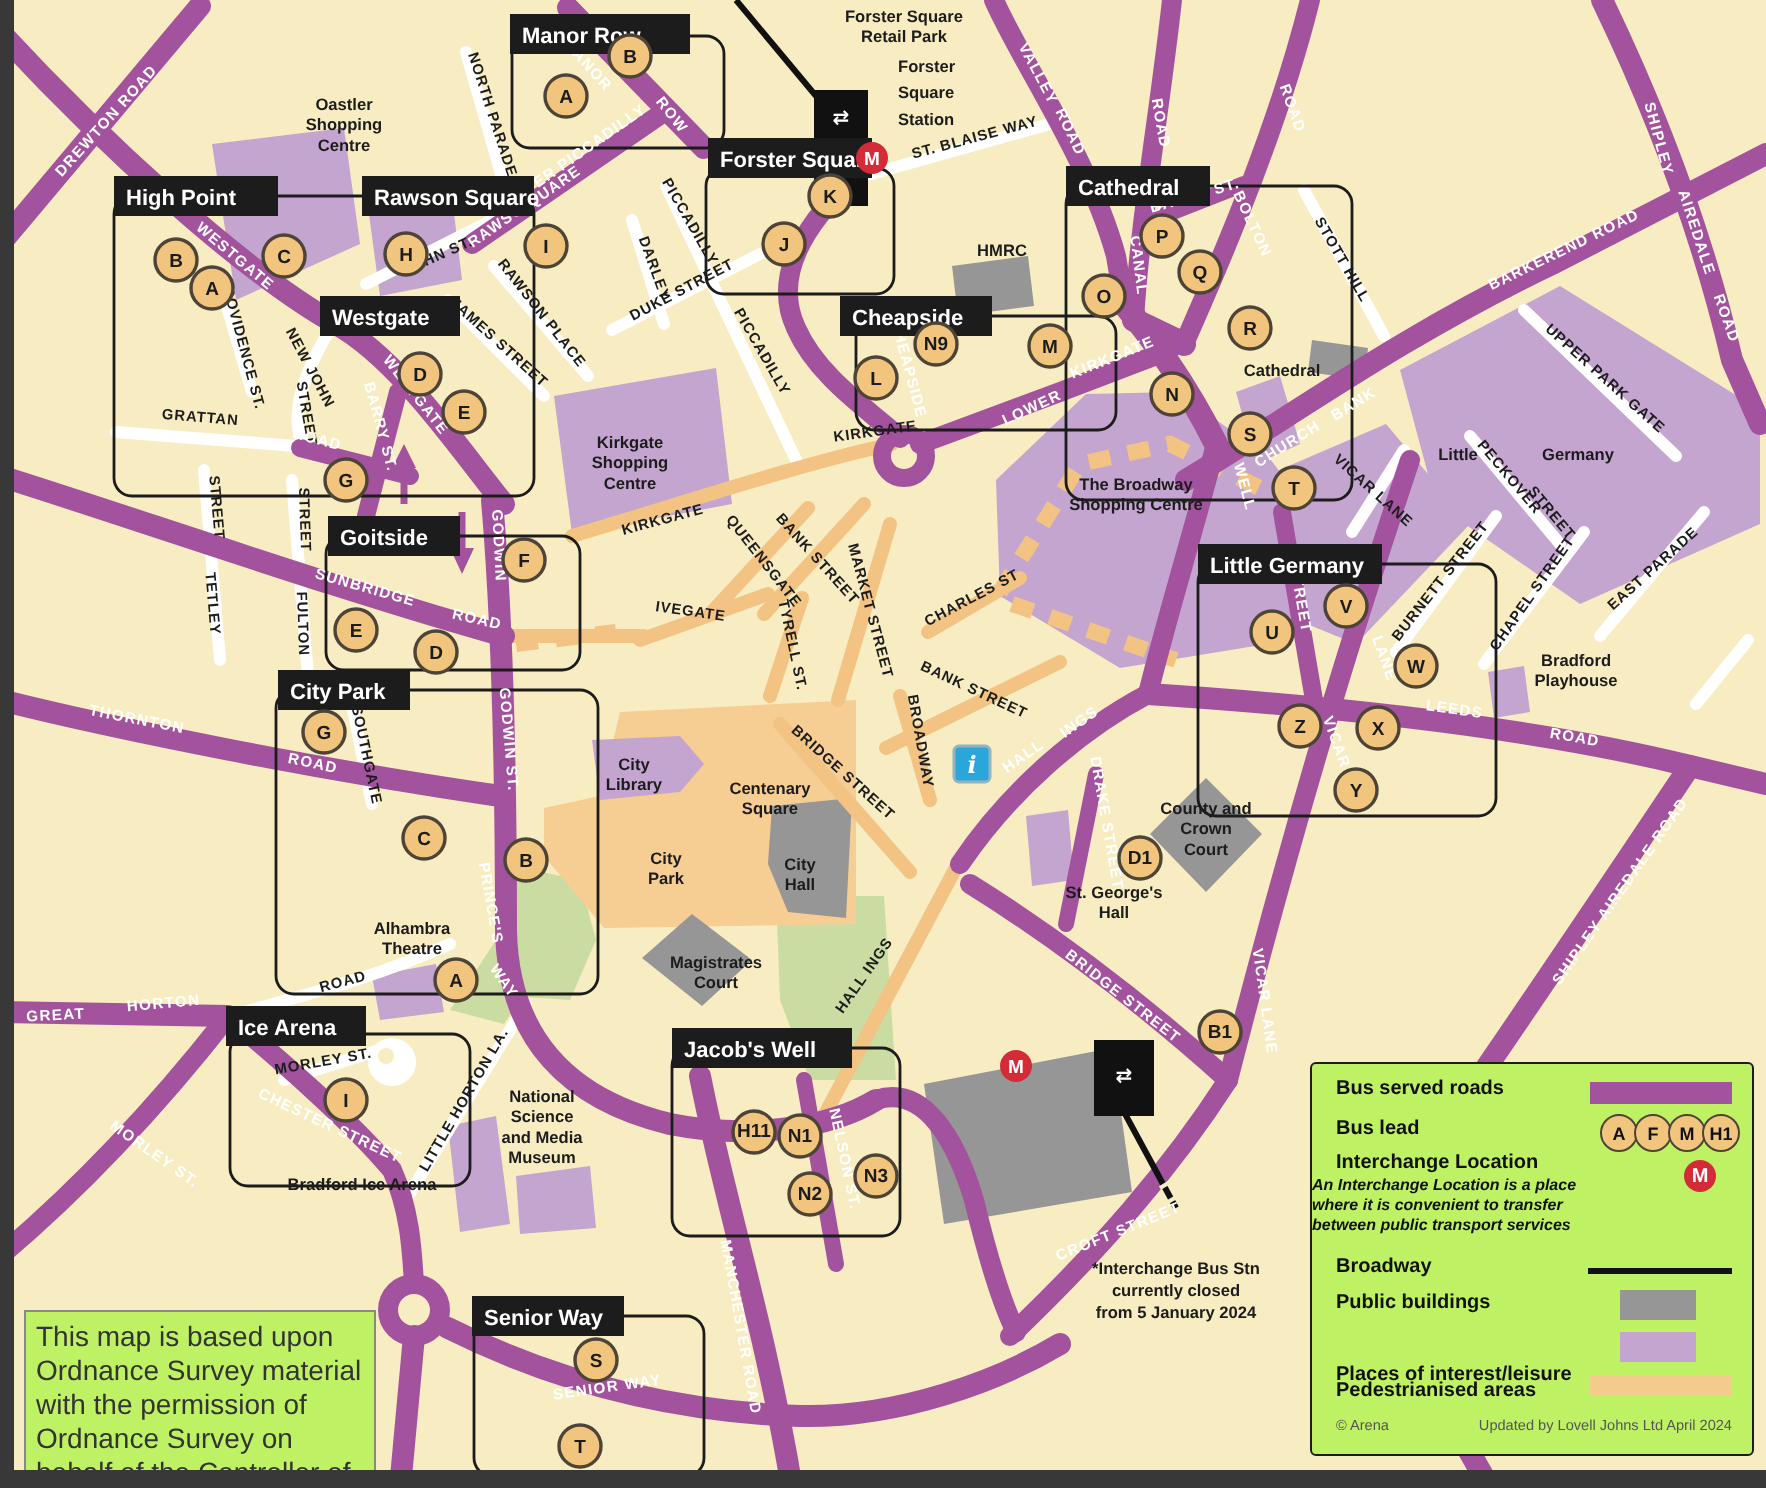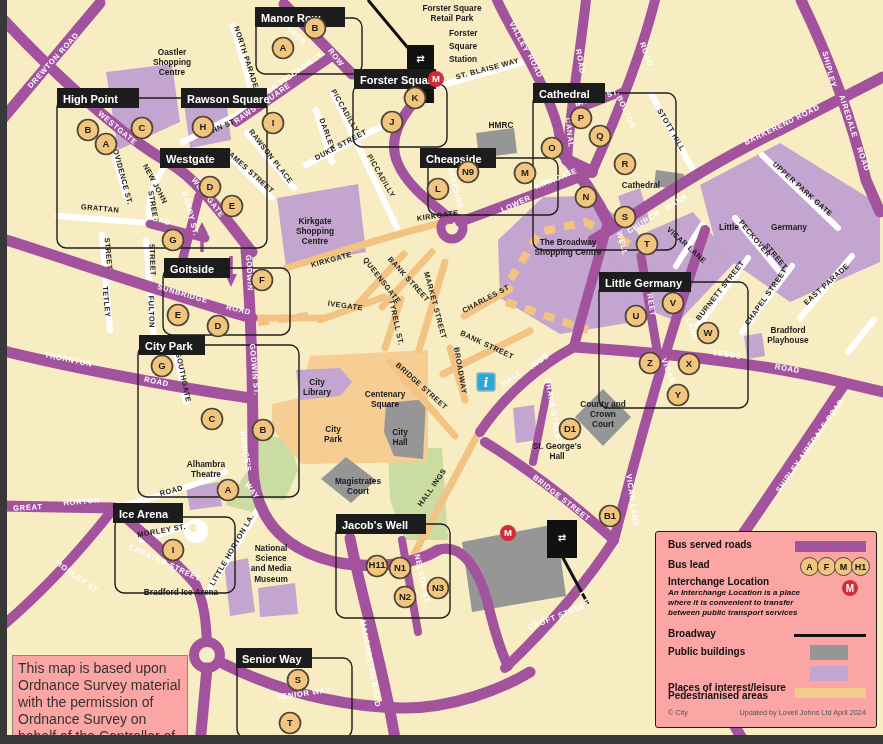--- a/index.html
+++ b/index.html
@@ -8,32 +8,32 @@
   
   .rl-w{fill:#ffffff;font:bold 7.6px "Liberation Sans",sans-serif;letter-spacing:.7px;text-anchor:middle;}
   .rl-b{fill:#1c1c1c;font:bold 7.4px "Liberation Sans",sans-serif;letter-spacing:.5px;text-anchor:middle;}
   .pl{fill:#1c1c1c;font:bold 8.3px "Liberation Sans",sans-serif;}
   .zl{fill:#ffffff;font:bold 11px "Liberation Sans",sans-serif;}
   .stop-t{fill:#1c1c1c;font:bold 9.5px "Liberation Sans",sans-serif;text-anchor:middle;}
   .m-t{fill:#fff;font:bold 9.5px "Liberation Sans",sans-serif;text-anchor:middle;}
   .rail-sym{fill:#fff;font:bold 10px "DejaVu Sans",sans-serif;text-anchor:middle;}
   .info-t{fill:#fff;font:italic bold 12px "DejaVu Serif",serif;text-anchor:middle;}
   
-  .panel{position:absolute;background:#fca5a5;box-sizing:border-box;}
+  .panel{position:absolute;background:#bef264;box-sizing:border-box;}
   #legend{left:655px;top:531px;width:222px;height:197px;border:1.6px solid #1c1c1c;border-radius:3px;font-size:10px;color:#111;}
   #legend .lg-label{position:absolute;left:12px;font-weight:bold;white-space:nowrap;}
   #legend .sw{position:absolute;}
   #legend .sw-road{right:10px;top:9px;width:71px;height:11px;background:#A3539E;}
   #legend .sw-rail{right:10px;top:102px;width:72px;height:3px;background:#111;}
   #legend .sw-bld{right:28px;top:113px;width:38px;height:15px;background:#969696;}
   #legend .sw-poi{right:28px;top:134px;width:38px;height:15px;background:#C3A5CF;}
   #legend .sw-ped{right:10px;top:156px;width:71px;height:10px;background:#F5CA8D;}
   #legend .lg-stops{position:absolute;right:6px;top:25px;display:flex;}
   .lg-stop{width:19px;height:19px;border-radius:50%;background:#F2C57E;border:1.6px solid #4D4437;color:#111;font:bold 9px "Liberation Sans",sans-serif;display:flex;align-items:center;justify-content:center;margin-left:-2px;box-sizing:border-box;}
-  #legend .lg-desc{position:absolute;left:12px;top:56px;font-style:italic;font-weight:bold;font-size:8px;line-height:1.25;white-space:pre-line;}
+  #legend .lg-desc{position:absolute;left:0;top:56px;font-style:italic;font-weight:bold;font-size:8px;line-height:1.25;white-space:pre-line;}
   #legend .lg-m{position:absolute;right:18px;top:48px;}
   .m-badge{width:16px;height:16px;border-radius:50%;background:#D42B38;color:#fff;font:bold 10px "Liberation Sans",sans-serif;display:flex;align-items:center;justify-content:center;}
   #legend .lg-footer{position:absolute;left:12px;right:10px;top:176px;display:flex;justify-content:space-between;font-size:7.3px;color:#555;}
   #copyright{left:12px;top:655px;width:176px;height:87px;border:1px solid #888;padding:4px 5px;font-size:14px;line-height:1.22;color:#333;}
   #closure-note{position:absolute;left:520px;top:629px;width:136px;text-align:center;font-size:8.3px;font-weight:bold;line-height:1.3;white-space:pre-line;color:#1c1c1c;}
   .edge{position:absolute;background:#383838;}
 </style>
 </head>
 <body>
 
@@ -595,23 +595,26 @@
 between public transport services</div>
     <div class="lg-label" style="top:96px">Broadway</div>
     <div class="sw sw-rail"></div>
     <div class="lg-label" style="top:114px">Public buildings</div>
     <div class="sw sw-bld"></div>
     <div class="lg-label" style="top:150px">Places of interest/leisure</div>
     <div class="sw sw-poi"></div>
     <div class="lg-label" style="top:158px">Pedestrianised areas</div>
     <div class="sw sw-ped"></div>
     <div class="lg-footer">
-      <span>© City</span>
+      <span>© Arena</span>
       <span>Updated by Lovell Johns Ltd April 2024</span>
     </div>
   </div>
 
   <div id="copyright" class="panel">This map is based upon Ordnance Survey material with the permission of Ordnance Survey on behalf of the Controller of Her Majesty's Stationery Office © Crown copyright. Unauthorised reproduction infringes Crown copyright and may lead to prosecution or civil proceedings. 100020521 2024.</div>
 
+  <div id="closure-note">*Interchange Bus Stn
+currently closed
+from 5 January 2024</div>
 
   <div class="edge" style="left:0;top:0;width:7px;height:744px"></div>
   <div class="edge" style="left:0;top:735px;width:883px;height:9px"></div>
 </div>
 
 </body></html>

